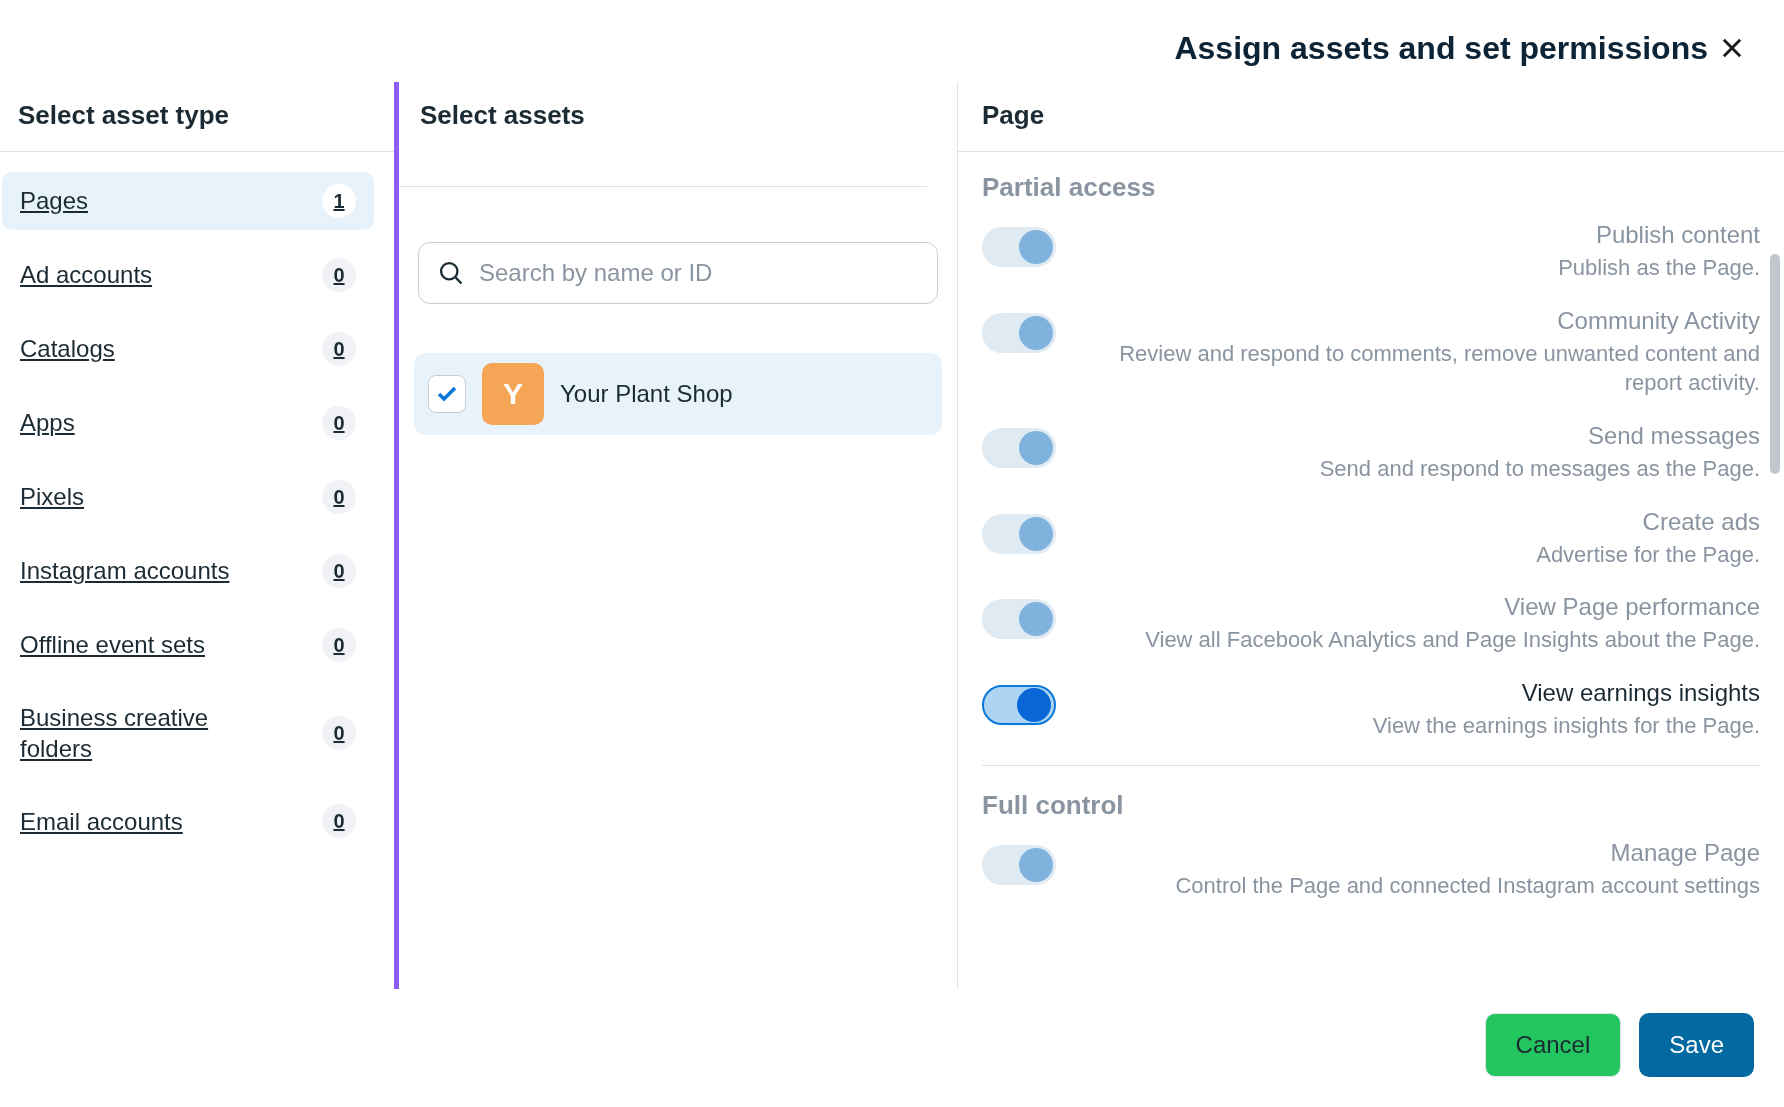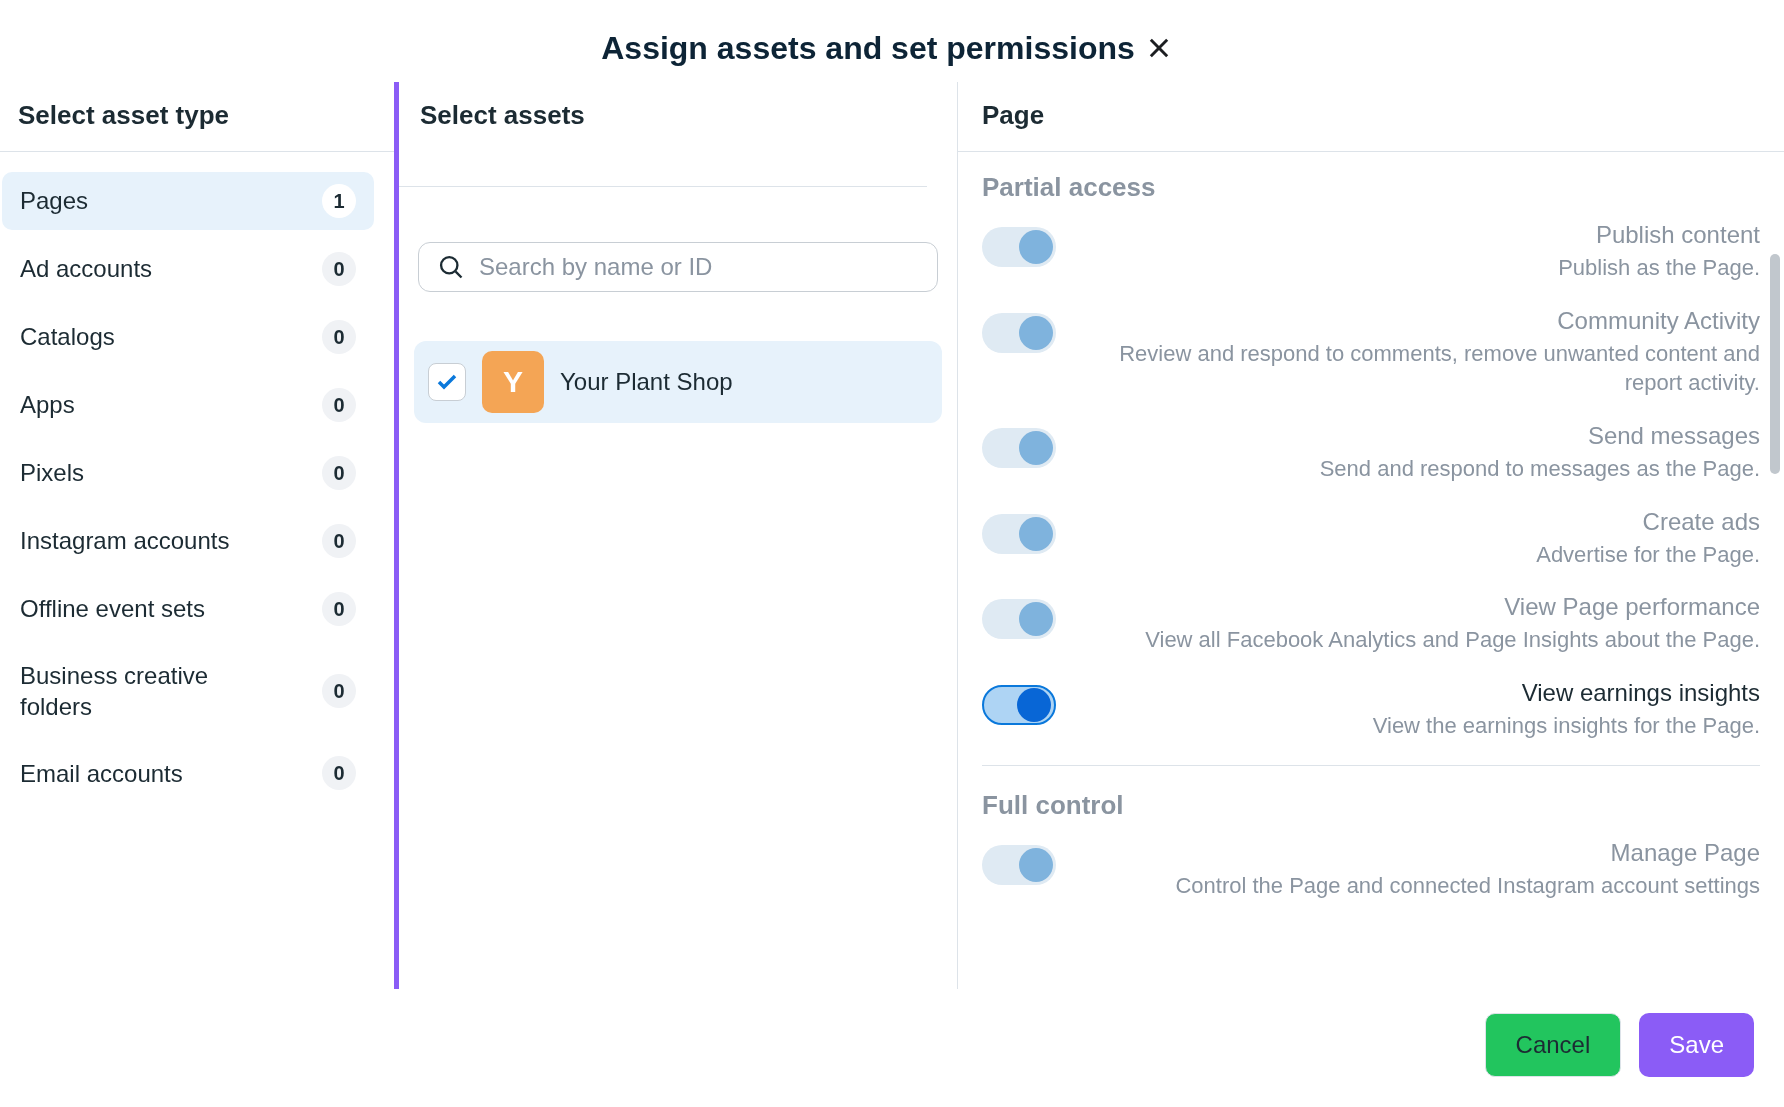--- a/index.html
+++ b/index.html
@@ -1,39 +1,39 @@
 <!DOCTYPE html>
 <html><head>
 <meta charset="utf-8">
 <style>
   * { box-sizing: border-box; margin: 0; padding: 0; }
   html, body { width: 1784px; height: 1107px; font-family: -apple-system, BlinkMacSystemFont, "Segoe UI", Helvetica, Arial, sans-serif; color: #1c2b33; background: #fff; }
   .modal { width: 100%; height: 100%; display: flex; flex-direction: column; }
-  .modal-header { display: flex; align-items: center; justify-content: center; padding: 24px 28px 10px 28px; }
+  .modal-header { display: flex; align-items: center; justify-content: flex-end; padding: 24px 28px 10px 28px; }
   .modal-title { font-size: 32px; font-weight: 800; color: #0d2436; }
   .close-btn { width: 48px; height: 48px; display: flex; align-items: center; justify-content: center; cursor: pointer; color: #1c1e21; }
   .close-btn svg { width: 28px; height: 28px; }
   .columns { flex: 1; display: flex; min-height: 0; border-top: 0; }
   .col { display: flex; flex-direction: column; }
   .col-left { width: 394px; padding-top: 8px; }
   .col-mid { width: 564px; border-left: 5px solid #8b5cf6; border-right: 1px solid #dde3e9; padding: 8px 15px 0 15px; gap: 35px; }
   .col-right { flex: 1; padding: 8px 0 0 0; display: flex; flex-direction: column; min-height: 0; }
   .col-header { font-size: 26px; font-weight: 700; color: #1c2b33; padding: 10px 18px 20px 18px; }
   .col-left .col-header { padding-left: 18px; }
   .col-mid .col-header { padding-left: 6px; }
   .col-right .col-header { padding-left: 24px; }
   .header-divider { border-bottom: 1px solid #dde3e9; width: 100%; }
   .at-list { padding: 20px 12px 0 0; }
-  .at-item { display: flex; align-items: center; justify-content: space-between; padding: 12px 18px 12px 18px; border-radius: 10px; cursor: pointer; margin: 0 8px 10px 2px; }
+  .at-item { display: flex; align-items: center; justify-content: space-between; padding: 12px 18px 12px 18px; border-radius: 10px; cursor: pointer; margin: 0 8px 16px 2px; text-decoration: underline; }
   .at-item.selected { background: #e7f2fb; }
   .at-label { font-size: 24px; color: #1c2b33; line-height: 1.3; max-width: 260px; }
   .at-badge { min-width: 34px; height: 34px; border-radius: 17px; background: #f0f2f5; display: flex; align-items: center; justify-content: center; font-size: 20px; font-weight: 700; color: #1c2b33; padding: 0 10px; }
   .at-item.selected .at-badge { background: #fff; }
   .search-wrap { margin: 20px 4px 14px 4px; }
-  .search-box { display: flex; align-items: center; border: 1px solid #c8ced4; border-radius: 12px; height: 50px; padding: 0 18px; gap: 14px; }
+  .search-box { display: flex; align-items: center; border: 1px solid #c8ced4; border-radius: 12px; height: 62px; padding: 0 18px; gap: 14px; }
   .search-box svg { width: 28px; height: 28px; color: #1c2b33; }
   .search-input { border: none; outline: none; font-size: 24px; color: #1c2b33; flex: 1; background: transparent; }
   .search-input::placeholder { color: #8a94a0; }
   .asset-list {}
   .asset-item { display: flex; align-items: center; gap: 16px; padding: 10px 14px; border-radius: 12px; cursor: pointer; }
   .asset-item.selected { background: #e7f2fb; }
   .checkbox { width: 38px; height: 38px; border: 1px solid #c8ced4; border-radius: 8px; background: #fff; display: flex; align-items: center; justify-content: center; }
   .checkbox svg { width: 24px; height: 24px; color: #0a78db; display: none; }
   .checkbox.checked svg { display: block; }
   .asset-avatar { width: 62px; height: 62px; border-radius: 10px; background: #f4a555; color: #fff; font-size: 30px; font-weight: 700; display: flex; align-items: center; justify-content: center; }
@@ -48,21 +48,21 @@
   .toggle.on-active { background: #aed4f4; border: 2px solid #0a78db; }
   .toggle.on-active .knob { right: 3px; top: 1px; background: #0866d6; }
   .perm-text { flex: 1; }
   .perm-title { font-size: 24px; color: #1c2b33; margin-bottom: 4px; }
   .perm-title.inactive { color: #8a94a0; }
   .perm-desc { font-size: 22px; color: #8a94a0; line-height: 1.35; }
   .perm-divider { border-top: 1px solid #dde3e9; margin: 12px 0 24px 0; }
   .footer { padding: 24px 30px 30px 0; display: flex; justify-content: flex-end; gap: 18px; }
   .btn { height: 64px; border-radius: 10px; font-size: 24px; padding: 0 30px; display: flex; align-items: center; justify-content: center; cursor: pointer; border: none; }
   .btn-secondary { background: #22c55e; border: 1px solid #dde3e9; color: #1c2b33; }
-  .btn-primary { background: #8b5cf6; color: #fff; }
+  .btn-primary { background: #0369a1; color: #fff; }
   .scrollbar-track { position: absolute; right: 4px; top: 172px; width: 10px; height: 780px; }
   .scrollbar-thumb { width: 10px; height: 220px; background: #c1c7cd; border-radius: 5px; }
   .right-wrap { position: relative; flex: 1; display: flex; min-height: 0; }
 </style>
 </head>
 <body>
 
 <div class="modal">
   <div class="modal-header">
     <div class="modal-title">Assign assets and set permissions</div>

